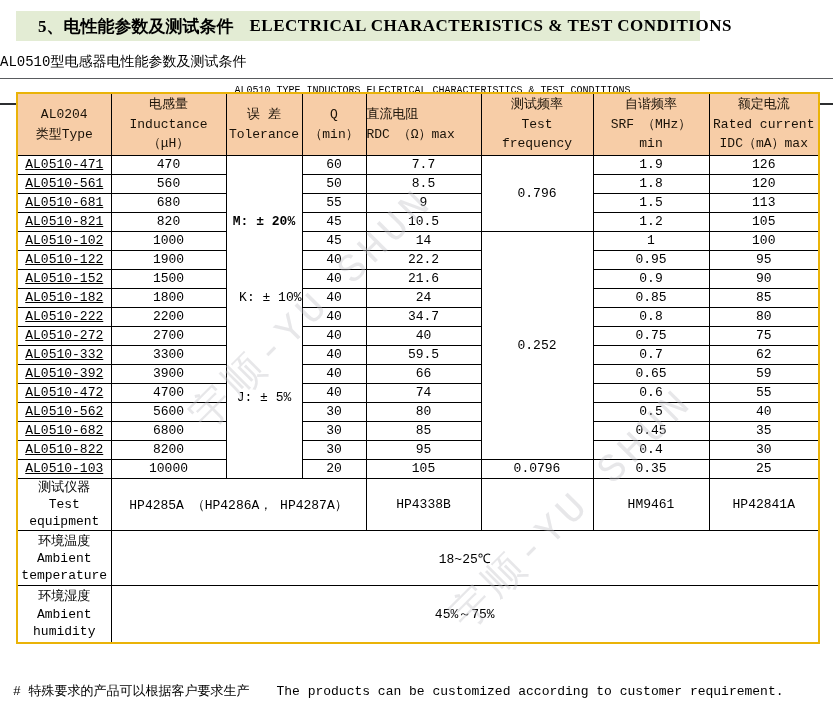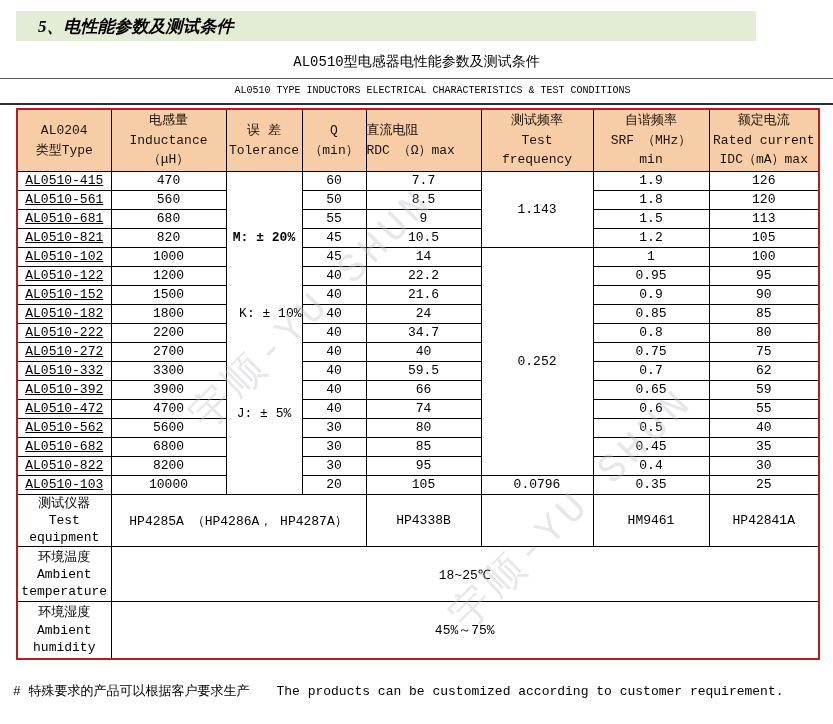--- a/index.html
+++ b/index.html
@@ -3,44 +3,43 @@
 <meta charset="utf-8">
 <style>
   html,body { margin:0; padding:0; }
   body {
     width:833px; height:724px; position:relative; overflow:hidden;
     background:#ffffff; color:#000;
     font-family:"Liberation Mono","DejaVu Sans Mono",monospace;
   }
   
   .title-bar {
-    position:absolute; left:16px; top:11px; width:740px; height:30px;
+    position:absolute; left:16px; top:11px; width:684px; height:30px;
     background:var(--title-bar-bg,#E3ECD4);
     display:flex; align-items:center; box-sizing:border-box; padding-left:22px;
     font-family:"Liberation Serif","DejaVu Serif",serif; font-weight:bold; font-size:17px;
     white-space:nowrap;
-    font-style:italic;
   }
   .title-bar .en { margin-left:16px; letter-spacing:.5px; }
   .subtitle-zh {
-    position:absolute; top:53px; left:0; width:833px; text-align:center;
+    position:absolute; top:53px; left:0; width:833px; text-align:left;
     font-size:14px;
   }
   .rule1 { position:absolute; top:78px; left:0; width:833px; height:1px; background:#595b5e; }
   .subtitle-en {
     position:absolute; top:85px; left:16px; width:833px; text-align:center;
     font-size:10px;
   }
   .rule2 { position:absolute; top:103px; left:0; width:833px; height:2px; background:#2c2e30; }
 
   
   table.main {
-    position:absolute; left:16px; top:108px; width:804px;
+    position:absolute; left:16px; top:92px; width:804px;
     border-collapse:collapse; table-layout:fixed;
-    border:2px solid #b91c1c;
+    border:2px solid #eab308;
   }
   table.main th, table.main td {
     border:1px solid #000; padding:0; text-align:center; vertical-align:middle;
     font-size:13px; overflow:hidden;
   }
   thead th {
     background:var(--header-bg,#F7CDA7);
     height:61px; font-weight:normal; line-height:1.5; color:#1a1208;
   }
   thead th.al div { text-align:left; }
@@ -73,20 +72,21 @@
   .wm2 { left:410px; top:480px; }
 </style>
 </head>
 <body style="--header-bg: #F7CDA7; --title-bar-bg: #E3ECD4;">
 
 <div class="wm wm1">宇顺-YU SHUN</div>
 <div class="wm wm2">宇顺-YU SHUN</div>
 
 <div class="title-bar">
   <span class="zh">5、电性能参数及测试条件</span>
+  <span class="en">ELECTRICAL CHARACTERISTICS &amp; TEST CONDITIONS</span>
 </div>
 
 <div class="subtitle-zh">AL0510型电感器电性能参数及测试条件</div>
 <div class="rule1"></div>
 <div class="subtitle-en">AL0510 TYPE INDUCTORS ELECTRICAL CHARACTERISTICS &amp; TEST CONDITIONS</div>
 <div class="rule2"></div>
 
 <table class="main">
   <colgroup>
     <col style="width:94px">
@@ -138,30 +138,30 @@
       <th>
         <div>额定电流</div>
         <div>Rated current</div>
         <div>IDC（mA）max</div>
       </th>
     </tr>
   </thead>
   <tbody id="table-body">
 
   <tr class="data-row">
-        <td class="type">AL0510-415</td>
+        <td class="type">AL0510-471</td>
         <td>470</td>
         <td class="tol-cell" rowspan="17">
           <div class="tol-label tol-0">M: ± 20%</div>
           <div class="tol-label tol-1">K: ± 10%</div>
           <div class="tol-label tol-2">J: ± 5%</div>
         </td>
         <td>60</td>
         <td>7.7</td>
-        <td rowspan="4">1.143</td>
+        <td rowspan="4">0.796</td>
         <td>1.9</td>
         <td>126</td>
       </tr>
       <tr class="data-row">
         <td class="type">AL0510-561</td>
         <td>560</td>
         <td>50</td>
         <td>8.5</td>
         <td>1.8</td>
         <td>120</td>
@@ -186,21 +186,21 @@
         <td class="type">AL0510-102</td>
         <td>1000</td>
         <td>45</td>
         <td>14</td>
         <td rowspan="12">0.252</td>
         <td>1</td>
         <td>100</td>
       </tr>
       <tr class="data-row">
         <td class="type">AL0510-122</td>
-        <td>1200</td>
+        <td>1900</td>
         <td>40</td>
         <td>22.2</td>
         <td>0.95</td>
         <td>95</td>
       </tr>
       <tr class="data-row">
         <td class="type">AL0510-152</td>
         <td>1500</td>
         <td>40</td>
         <td>21.6</td>

